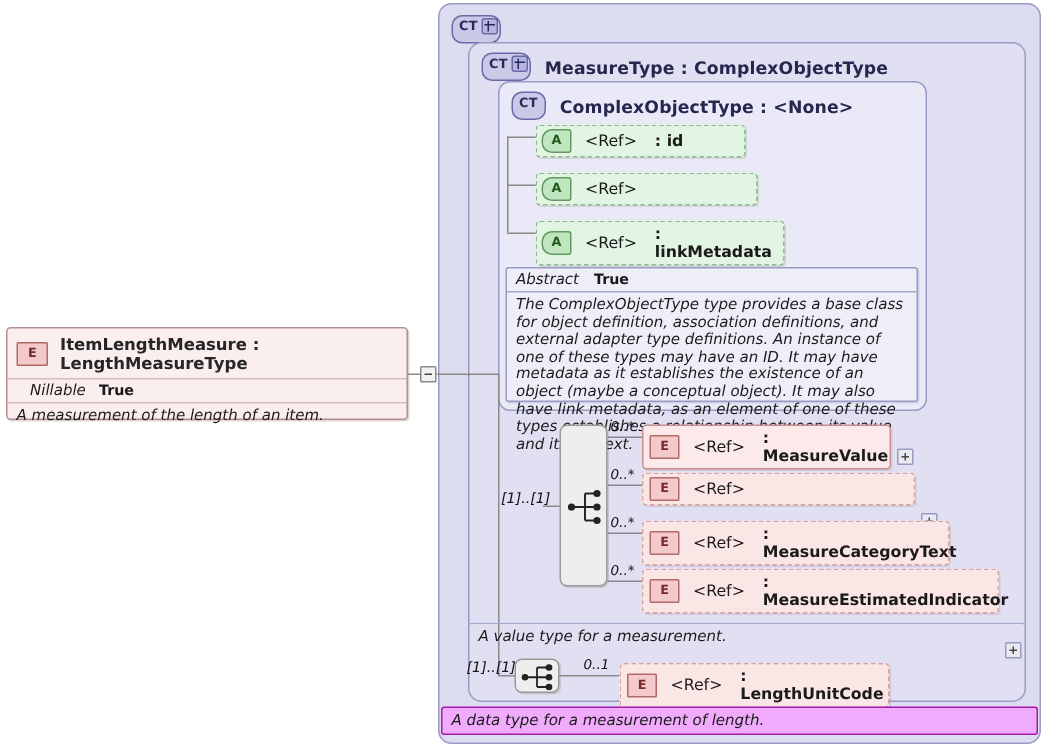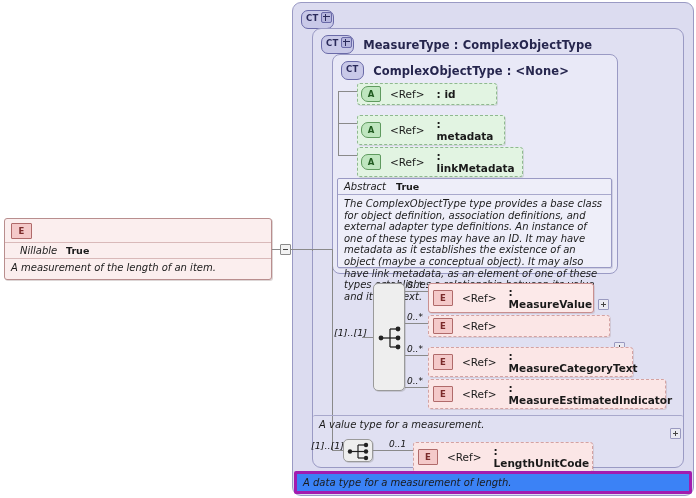--- a/index.html
+++ b/index.html
@@ -104,21 +104,21 @@
   }
   .annot-row .k{font-style:italic;}
   .annot-row .v{font-weight:bold;font-size:9.5px;}
   .annot-body{
     padding:3px 6px 4px 6px;font-style:italic;font-size:10px;
     line-height:11.6px;color:#1a1a1a;
   }
 
   
   .caption{
-    border:3px solid #a21caf;background:#3b82f6;
+    border:1px solid #a21caf;background:#f0abfc;
     font-style:italic;font-size:10px;color:#1a1a1a;
     padding:3px 6px;border-radius:2px;
   }
   .caption.plain{border:none;background:transparent;border-top:1px solid #a8a8cc;}
 
   
   .seqbox{
     border:1px solid #9a9a9a;background:#eeeeee;border-radius:5px;
     box-shadow:1px 1px 0 rgba(120,120,120,.25);
   }
@@ -178,39 +178,39 @@
 <div class="abs ln lnh" style="left:338px;top:155px;width:20px;"></div>
 
 <div class="abs arow" style="left:357px;top:83px;width:140px;">
   <span class="a-badge">A</span>
   <span class="ref">&lt;Ref&gt;</span>
   <span class="nm">: id</span>
 </div>
 <div class="abs arow" style="left:357px;top:115px;width:148px;">
   <span class="a-badge">A</span>
   <span class="ref">&lt;Ref&gt;</span>
-  <span class="nm">: metadata</span>
 </div>
 <div class="abs arow" style="left:357px;top:147px;width:166px;">
   <span class="a-badge">A</span>
   <span class="ref">&lt;Ref&gt;</span>
   <span class="nm">: linkMetadata</span>
 </div>
 
 <div class="abs annot" style="left:337px;top:178px;width:275px;height:90px;">
   <div class="annot-row">
     <span class="k">Abstract</span>
     <span class="v">True</span>
   </div>
   <div class="annot-body">The ComplexObjectType type provides a base class for object definition, association definitions, and external adapter type definitions. An instance of one of these types may have an ID. It may have metadata as it establishes the existence of an object (maybe a conceptual object). It may also have link metadata, as an element of one of these types establishes a relationship between its value and its context.</div>
 </div>
 
 <div class="abs ebox" style="left:4px;top:218px;width:268px;height:62px;">
   <div class="ebox-head">
     <span class="e-badge">E</span>
+    <span class="ebox-title">ItemLengthMeasure : LengthMeasureType</span>
   </div>
   <div class="prop-row">
     <span class="prop-key">Nillable</span>
     <span class="prop-val">True</span>
   </div>
   <div class="ebox-doc">A measurement of the length of an item.</div>
 </div>
 
 <div class="abs ln lnh" style="left:272px;top:249px;width:9px;"></div>
 <div class="abs tgl" style="left:280px;top:244px;"></div>

